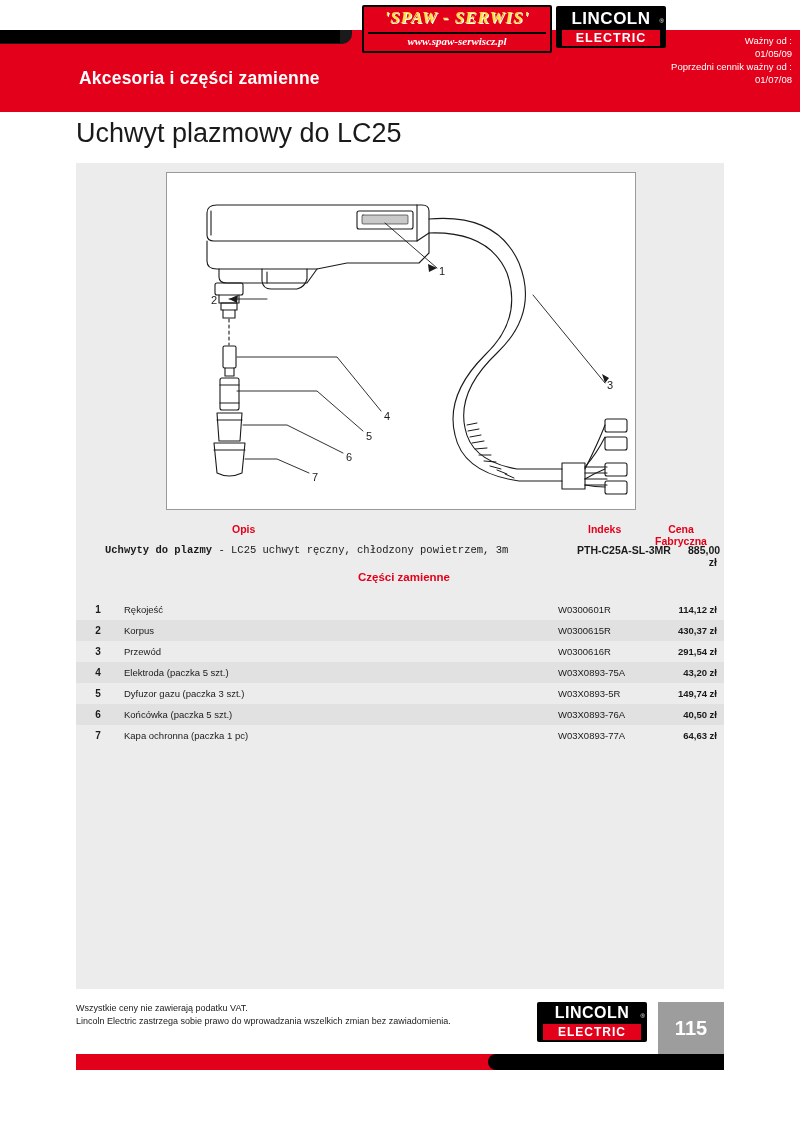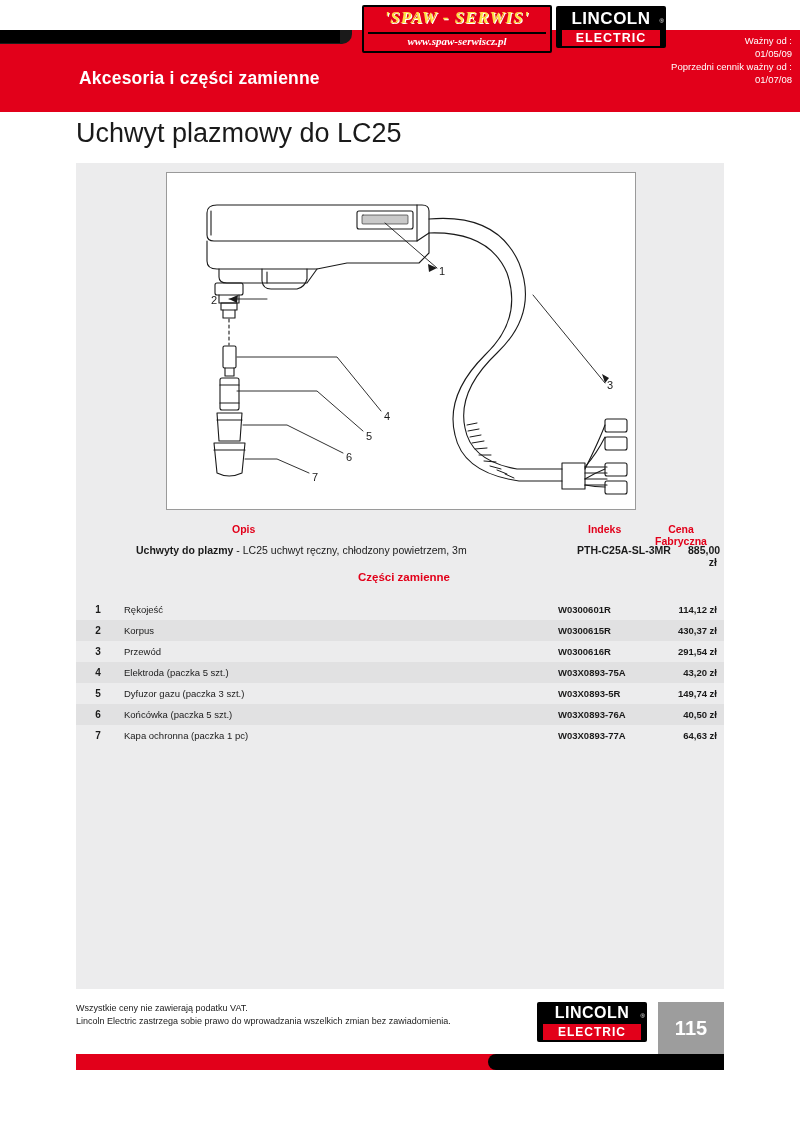--- a/index.html
+++ b/index.html
@@ -189,21 +189,21 @@
 
   .main-row {
     position: absolute;
     left: 0;
     top: 381px;
     width: 648px;
     height: 17px;
     font-size: 10.5px;
     color: #1a1a1a;
   }
-  .main-row .mr-desc { position: absolute; left: 60px; }
+  .main-row .mr-desc { position: absolute; left: 29px; font-family: Liberation Mono, monospace; }
   .main-row .mr-desc b { font-weight: bold; }
   .main-row .mr-index { position: absolute; left: 501px; font-weight: bold; }
   .main-row .mr-price { position: absolute; left: 575px; font-weight: bold; width: 66px; text-align: right; padding-left: 37px;}
 
   .parts-title {
     position: absolute;
     left: 0; top: 408px;
     width: 648px;
     text-align: center;
     font-size: 11.5px;
@@ -223,21 +223,21 @@
     color: #1a1a1a;
   }
   .parts-table td {
     height: 21px;
     padding: 0;
     vertical-align: middle;
   }
   .parts-table tr.alt { background: #e1e1e2; }
   .col-no { width: 44px; text-align: center; font-weight: bold; font-size: 10px; }
   .col-name { width: 438px; padding-left: 4px !important; }
-  .col-index { width: 100px; font-weight: bold; text-align: left; margin-top: 46px; }
+  .col-index { width: 100px; font-weight: normal; text-align: left; margin-top: 46px; }
   .col-price { width: 66px; font-weight: bold; text-align: right; padding-right: 7px !important; }
 
   
   .footer-note {
     position: absolute;
     left: 76px;
     top: 1002px;
     font-size: 9px;
     color: #1a1a1a;
     line-height: 13px;

